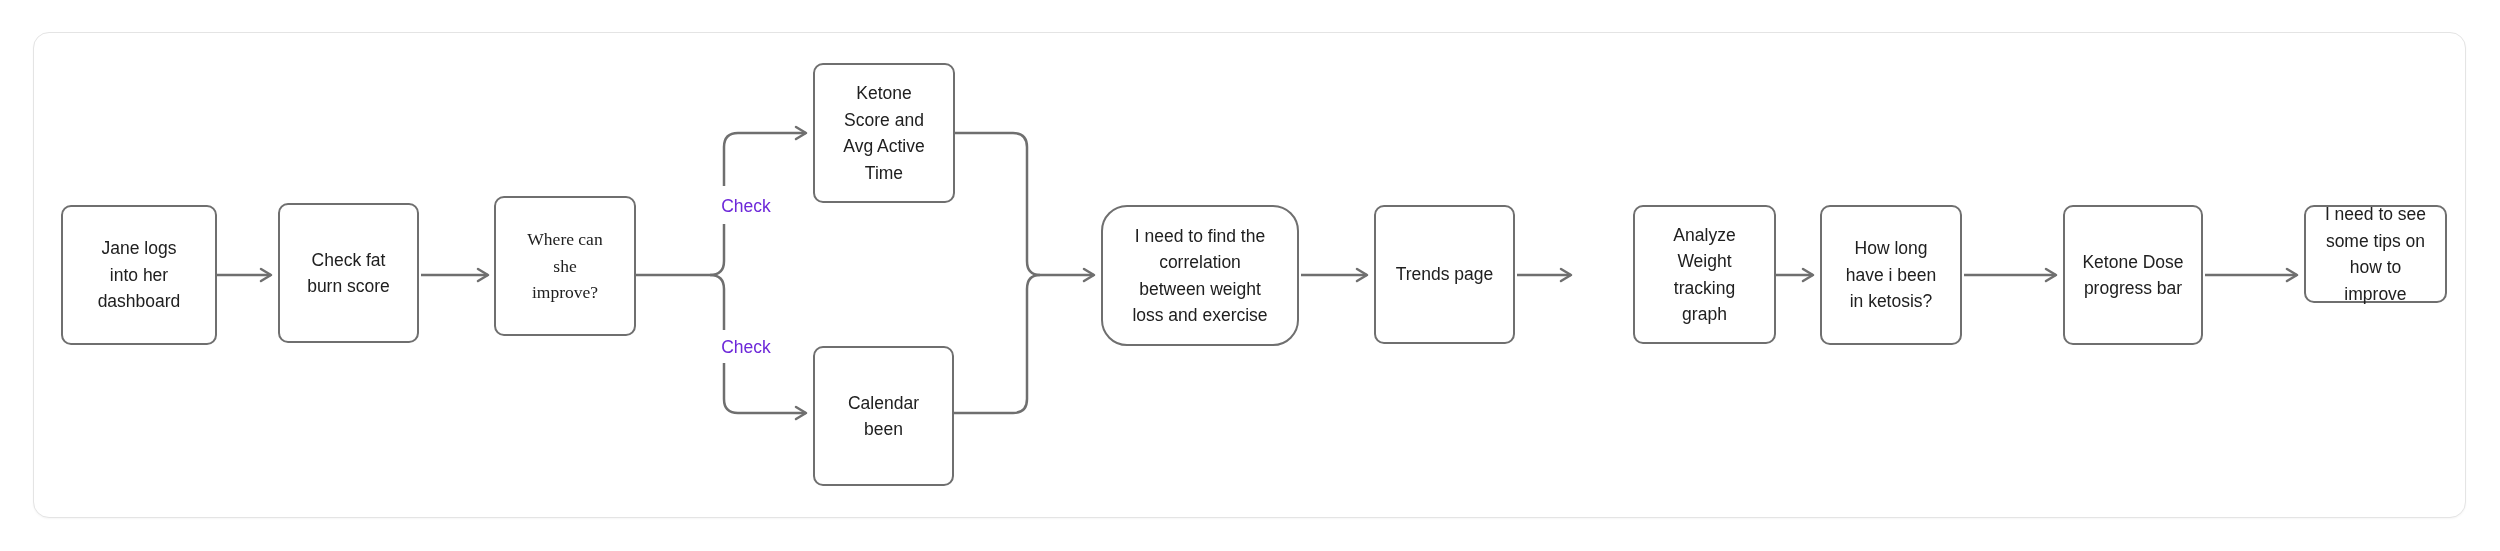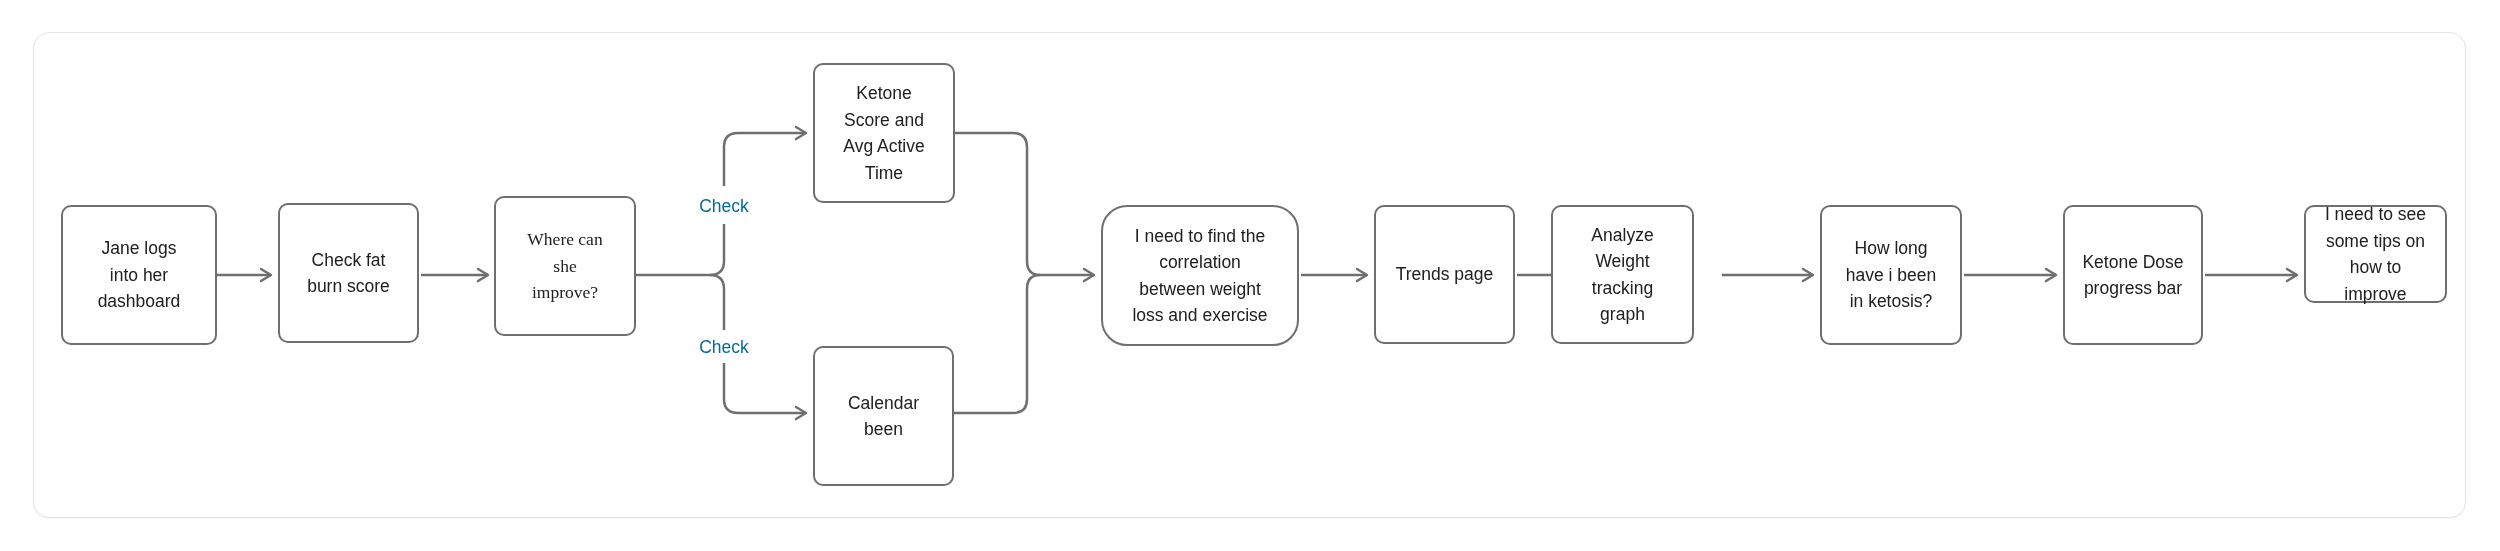--- a/index.html
+++ b/index.html
@@ -39,24 +39,25 @@
     line-height: 26.5px;
     color: #202020;
     white-space: pre-line;
     padding: 3px;
   }
   .edge-label {
     position: absolute;
     transform: translate(-50%, -50%);
     font-size: 17.5px;
     line-height: 20px;
-    color: #0369a1;
+    color: #6d28d9;
     background: #ffffff;
     padding: 0 2px;
     text-align: right;
+    margin-left: 22px;
   }
 </style>
 </head>
 <body>
 
 <div class="canvas">
 
   <div class="panel"></div>
 
   <svg class="connectors" width="2500" height="551" viewBox="0 0 2500 551">
@@ -103,21 +104,21 @@
   <div class="node" style="left:813px; top:346px; width:141px; height:140px;">Calendar
 been</div>
 
   <div class="node" style="left:1101px; top:205px; width:198px; height:141px;border-radius:26px;">I need to find the
 correlation
 between weight
 loss and exercise</div>
 
   <div class="node" style="left:1374px; top:205px; width:141px; height:139px;">Trends page</div>
 
-  <div class="node" style="left:1551px; top:205px; width:143px; height:139px;">Analyze
+  <div class="node" style="left:1633px; top:205px; width:143px; height:139px;">Analyze
 Weight
 tracking
 graph</div>
 
   <div class="node" style="left:1820px; top:205px; width:142px; height:140px;">How long
 have i been
 in ketosis?</div>
 
   <div class="node" style="left:2063px; top:205px; width:140px; height:140px;text-align:center;">Ketone Dose
 progress bar</div>

